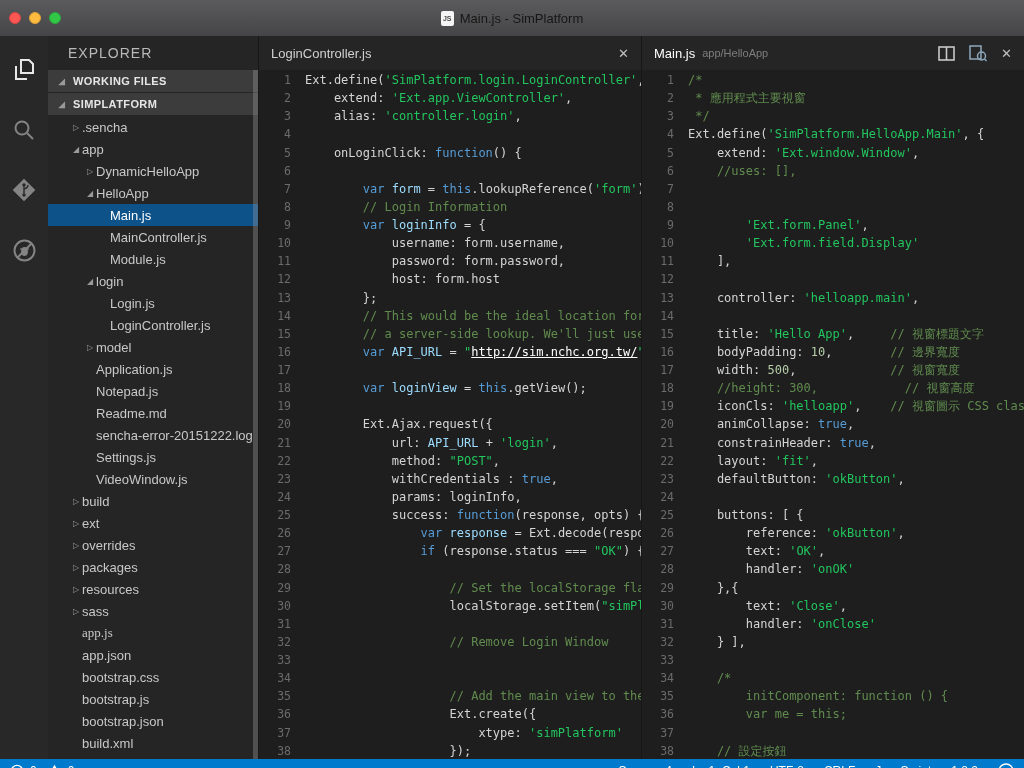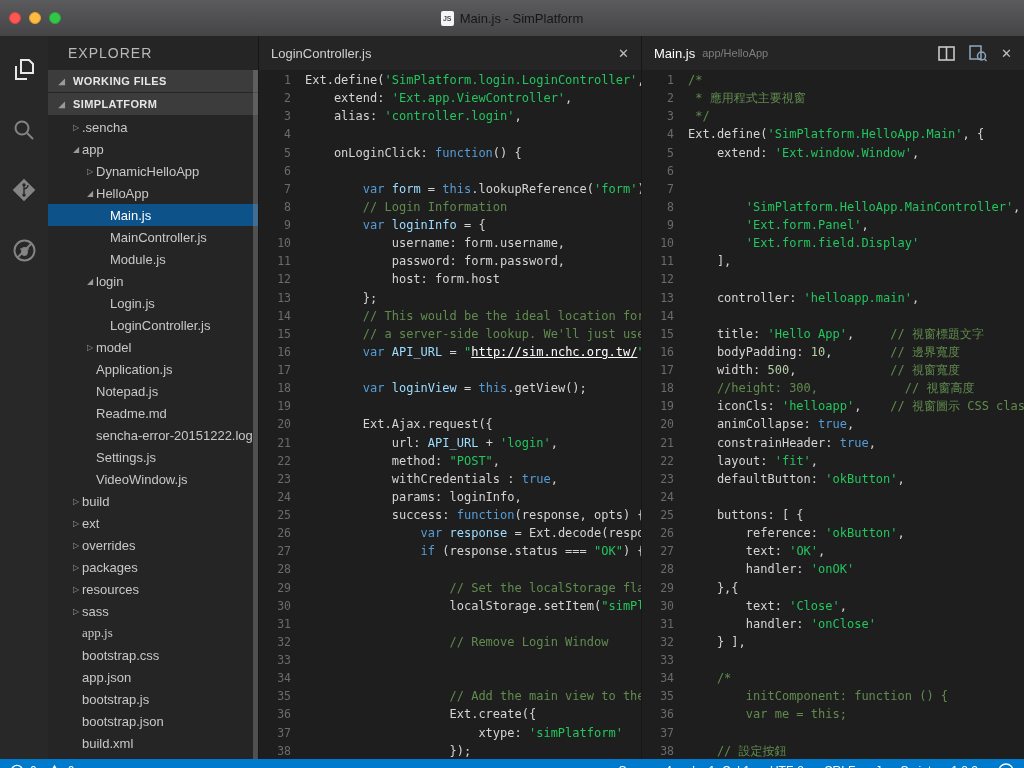--- a/index.html
+++ b/index.html
@@ -227,25 +227,25 @@
         <div class="tree-row" style="padding-left: 22px;">
           <span class="chev">▷</span>
           <span>sass</span>
         </div>
         <div class="tree-row" style="padding-left: 22px; font-family: Liberation Serif, serif;">
           <span class="chev"></span>
           <span>app.js</span>
         </div>
         <div class="tree-row" style="padding-left: 22px;">
           <span class="chev"></span>
+          <span>app.json</span>
+        </div>
+        <div class="tree-row" style="padding-left: 22px;">
+          <span class="chev"></span>
           <span>bootstrap.css</span>
-        </div>
-        <div class="tree-row" style="padding-left: 22px;">
-          <span class="chev"></span>
-          <span>app.json</span>
         </div>
         <div class="tree-row" style="padding-left: 22px;">
           <span class="chev"></span>
           <span>bootstrap.js</span>
         </div>
         <div class="tree-row" style="padding-left: 22px;">
           <span class="chev"></span>
           <span>bootstrap.json</span>
         </div>
         <div class="tree-row" style="padding-left: 22px;">
@@ -325,23 +325,23 @@
         </span>
         <span class="ic">✕</span>
       </span>
     </div>
     <div class="code">
         <div class="line"><span class="gutter">1</span><span class="ltext"><span class="tok-c">/*</span></span></div>
         <div class="line"><span class="gutter">2</span><span class="ltext"><span class="tok-c"> * 應用程式主要視窗</span></span></div>
         <div class="line"><span class="gutter">3</span><span class="ltext"><span class="tok-c"> */</span></span></div>
         <div class="line"><span class="gutter">4</span><span class="ltext"><span class="tok-t">Ext.define(</span><span class="tok-s">'SimPlatform.HelloApp.Main'</span><span class="tok-t">, {</span></span></div>
         <div class="line"><span class="gutter">5</span><span class="ltext"><span class="tok-t">    extend: </span><span class="tok-s">'Ext.window.Window'</span><span class="tok-t">,</span></span></div>
-        <div class="line"><span class="gutter">6</span></div>
+        <div class="line"><span class="gutter">6</span><span class="ltext"><span class="tok-c">    //uses: [],</span></span></div>
         <div class="line"><span class="gutter">7</span></div>
-        <div class="line"><span class="gutter">8</span><span class="ltext"><span class="tok-t">        </span><span class="tok-s">'SimPlatform.HelloApp.MainController'</span><span class="tok-t">,</span></span></div>
+        <div class="line"><span class="gutter">8</span></div>
         <div class="line"><span class="gutter">9</span><span class="ltext"><span class="tok-t">        </span><span class="tok-s">'Ext.form.Panel'</span><span class="tok-t">,</span></span></div>
         <div class="line"><span class="gutter">10</span><span class="ltext"><span class="tok-t">        </span><span class="tok-s">'Ext.form.field.Display'</span></span></div>
         <div class="line"><span class="gutter">11</span><span class="ltext"><span class="tok-t">    ],</span></span></div>
         <div class="line"><span class="gutter">12</span><span class="ltext"></span></div>
         <div class="line"><span class="gutter">13</span><span class="ltext"><span class="tok-t">    controller: </span><span class="tok-s">'helloapp.main'</span><span class="tok-t">,</span></span></div>
         <div class="line"><span class="gutter">14</span><span class="ltext"></span></div>
         <div class="line"><span class="gutter">15</span><span class="ltext"><span class="tok-t">    title: </span><span class="tok-s">'Hello App'</span><span class="tok-t">,     </span><span class="tok-c">// 視窗標題文字</span></span></div>
         <div class="line"><span class="gutter">16</span><span class="ltext"><span class="tok-t">    bodyPadding: </span><span class="tok-n">10</span><span class="tok-t">,        </span><span class="tok-c">// 邊界寬度</span></span></div>
         <div class="line"><span class="gutter">17</span><span class="ltext"><span class="tok-t">    width: </span><span class="tok-n">500</span><span class="tok-t">,             </span><span class="tok-c">// 視窗寬度</span></span></div>
         <div class="line"><span class="gutter">18</span><span class="ltext"><span class="tok-c">    //height: 300,            // 視窗高度</span></span></div>

